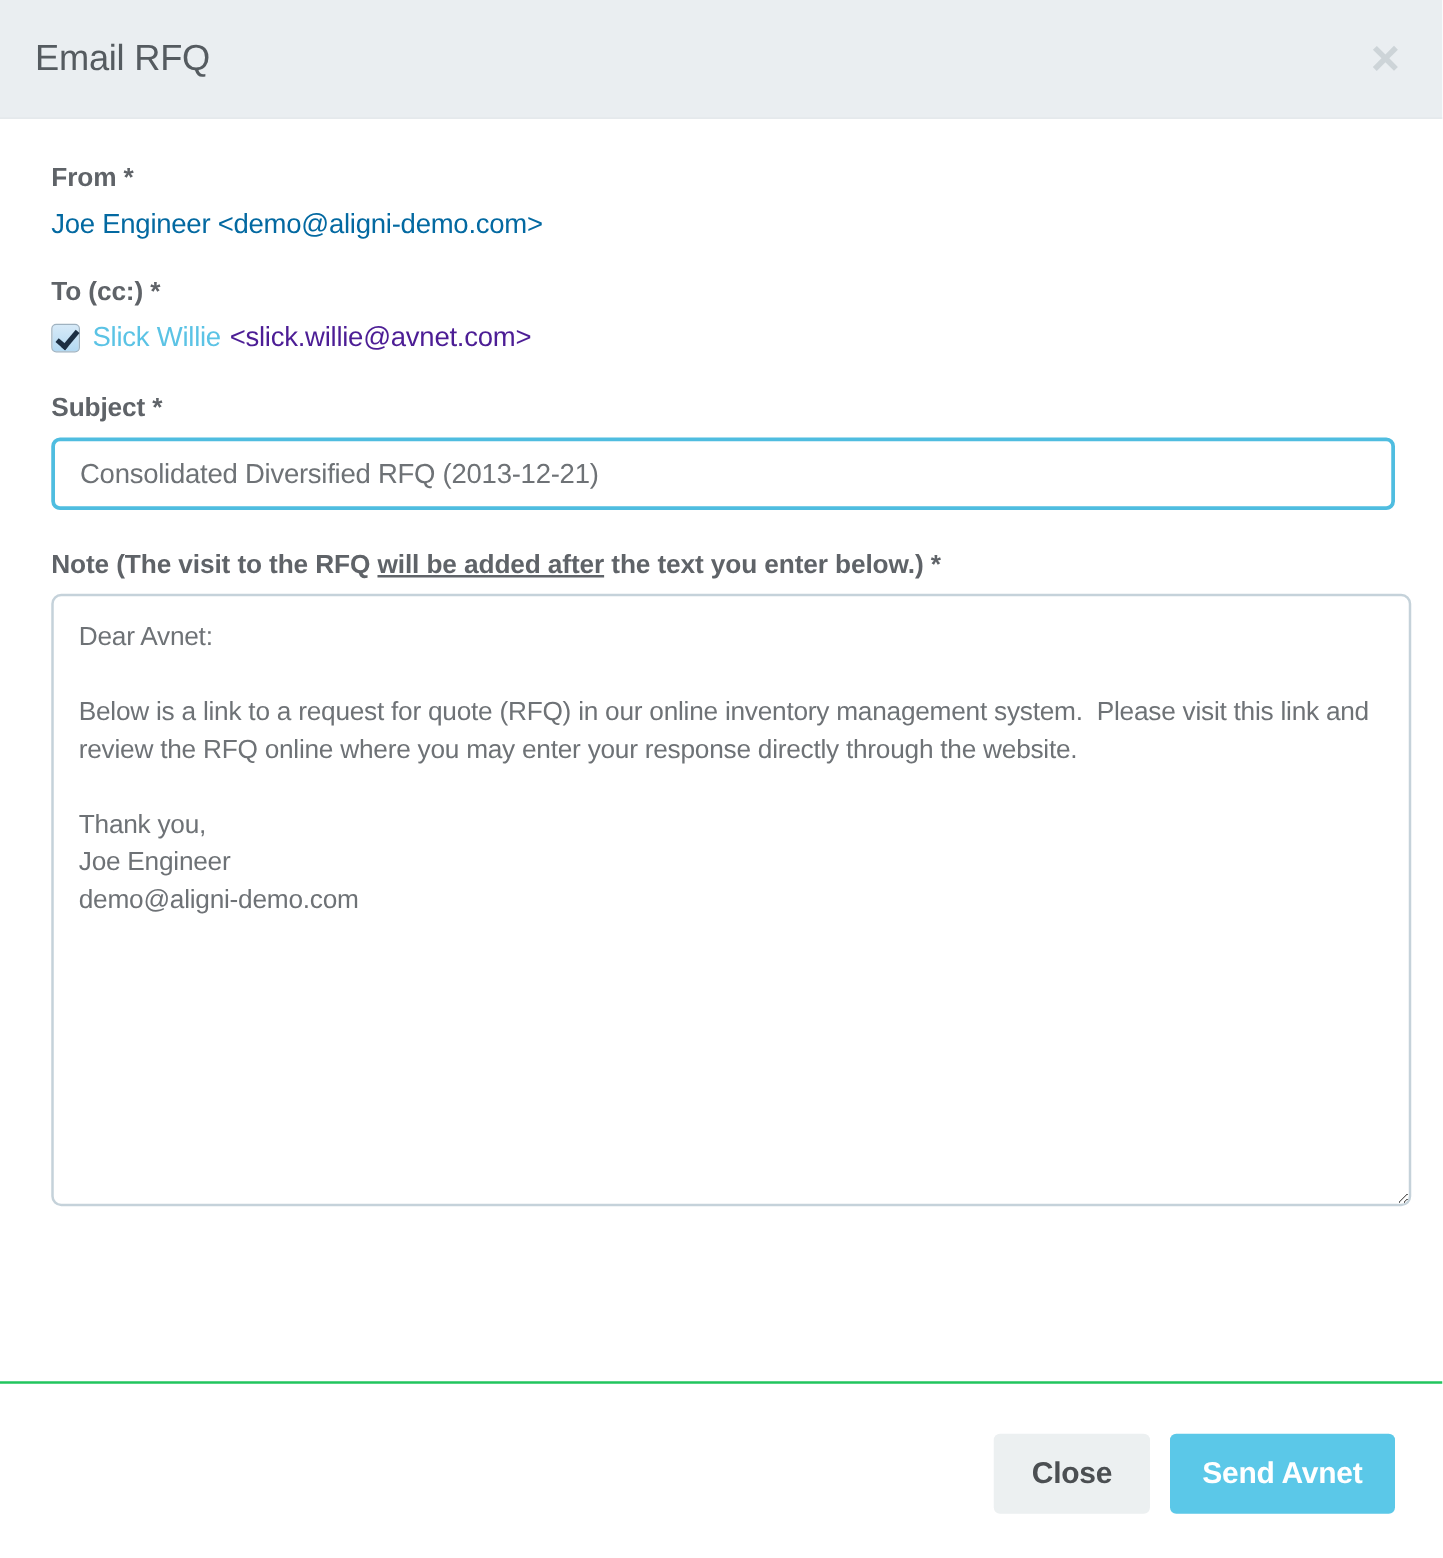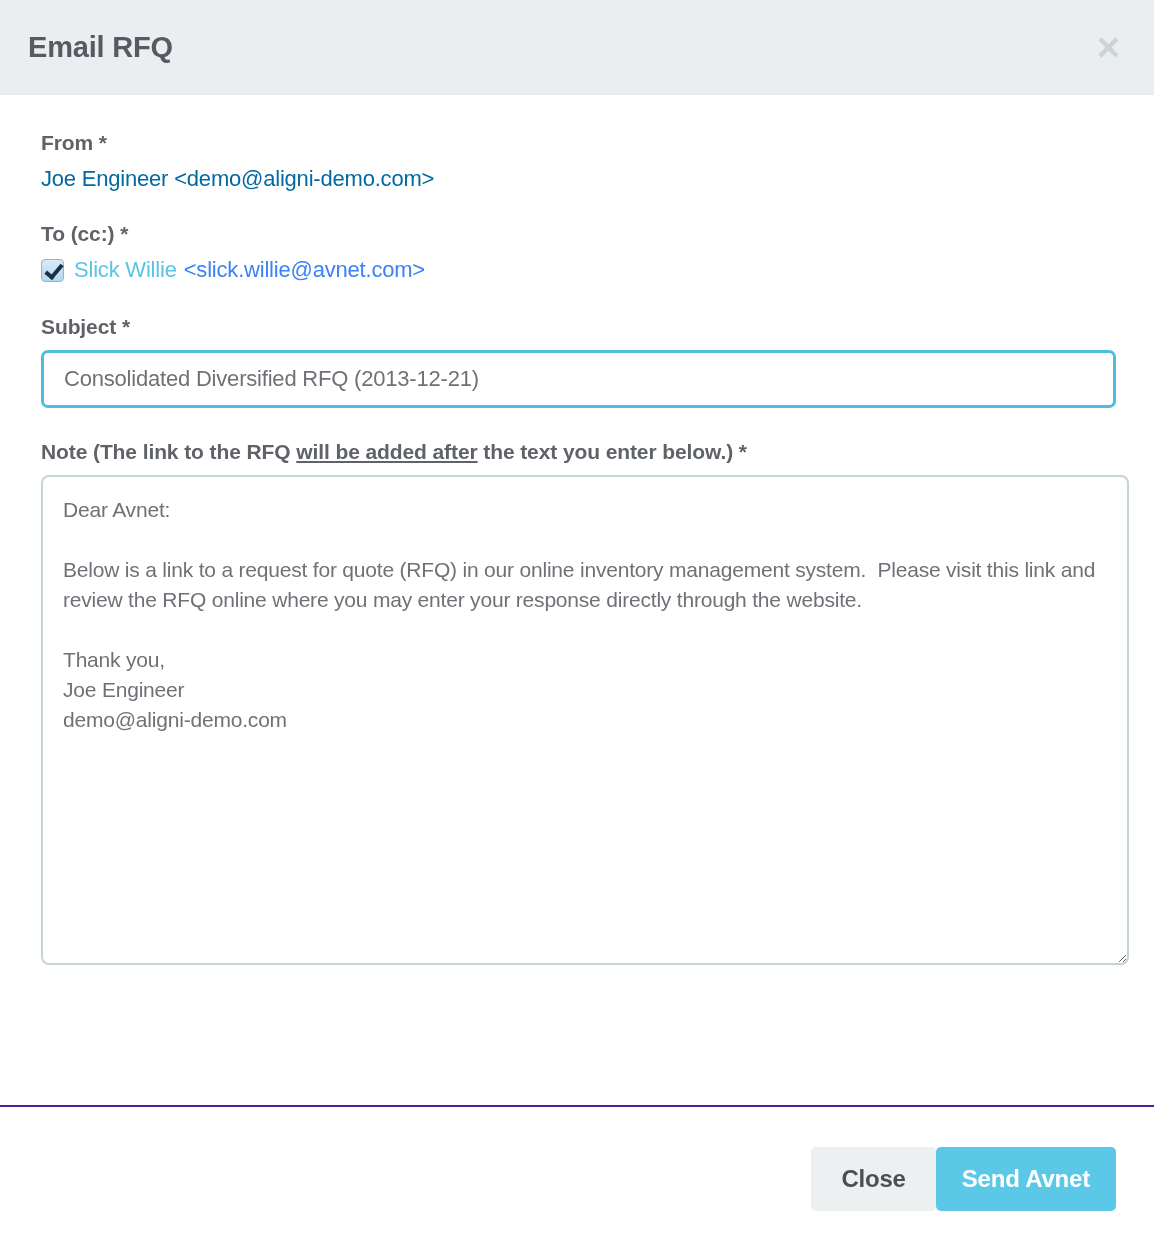--- a/index.html
+++ b/index.html
@@ -32,21 +32,21 @@
     border-bottom: 1px solid #e2e6e9;
     box-sizing: border-box;
     display: flex;
     align-items: center;
     justify-content: space-between;
     padding: 0 30px 0 28px;
     flex: none;
   }
   .modal-title {
     font-size: 29px;
-    font-weight: bold;
+    font-weight: normal;
     color: #555b60;
     letter-spacing: -0.2px;
     line-height: 1;
     margin: 0;
   }
   .close-x {
     font-size: 40px;
     line-height: 1;
     color: #cdd4d8;
     font-weight: bold;
@@ -111,21 +111,21 @@
     transform: rotate(40deg);
   }
   .cc-name {
     font-size: 22px;
     color: #5bc3e5;
     letter-spacing: -0.2px;
     cursor: pointer;
   }
   .cc-email {
     font-size: 22px;
-    color: #3b82f6;
+    color: #4c1d95;
     letter-spacing: -0.2px;
     margin-left: 7px;
   }
 
   
   .subject-input {
     display: block;
     width: 1075px;
     height: 58px;
     box-sizing: border-box;
@@ -159,26 +159,27 @@
     background: #ffffff;
     letter-spacing: -0.2px;
     resize: both;
     overflow: hidden;
     white-space: pre-wrap;
   }
 
   
   .modal-footer {
     flex: none;
-    border-top: 2px solid #4c1d95;
+    border-top: 2px solid #22c55e;
     padding: 32px 38px 28px 38px;
     box-sizing: border-box;
     display: flex;
     justify-content: flex-end;
     align-items: center;
+    gap: 16px;
     height: 141px;
   }
   .btn {
     border: none;
     border-radius: 5px;
     font-family: "Liberation Sans", sans-serif;
     font-size: 24px;
     font-weight: bold;
     cursor: pointer;
     letter-spacing: -0.2px;
@@ -213,21 +214,21 @@
     <div class="field-label">To (cc:) *</div>
     <div class="cc-row">
       <span class="cb"></span>
       <span class="cc-name">Slick Willie</span>
       <span class="cc-email">&lt;slick.willie@avnet.com&gt;</span>
     </div>
 
     <div class="field-label">Subject *</div>
     <input class="subject-input" type="text" value="Consolidated Diversified RFQ (2013-12-21)" style="">
 
-    <div class="field-label"><span>Note (The link to the RFQ </span><u>will be added after</u><span> the text you enter below.) *</span></div>
+    <div class="field-label"><span>Note (The visit to the RFQ </span><u>will be added after</u><span> the text you enter below.) *</span></div>
 
     <textarea class="note-area" style="">Dear Avnet:
 
 Below is a link to a request for quote (RFQ) in our online inventory management system.  Please visit this link and review the RFQ online where you may enter your response directly through the website.
 
 Thank you,
 Joe Engineer
 demo@aligni-demo.com</textarea>
 
   </div>

